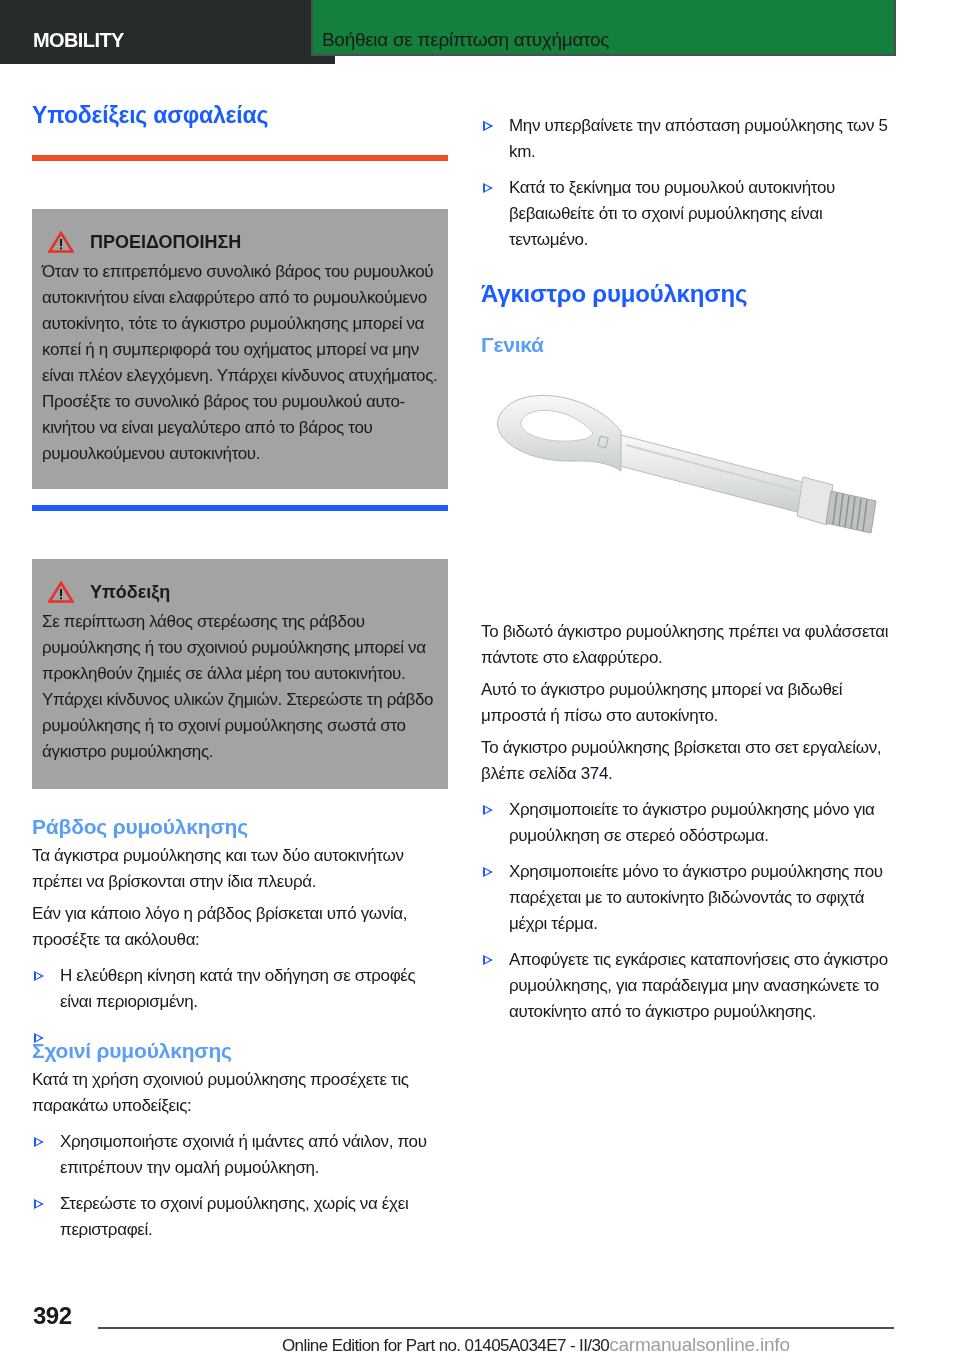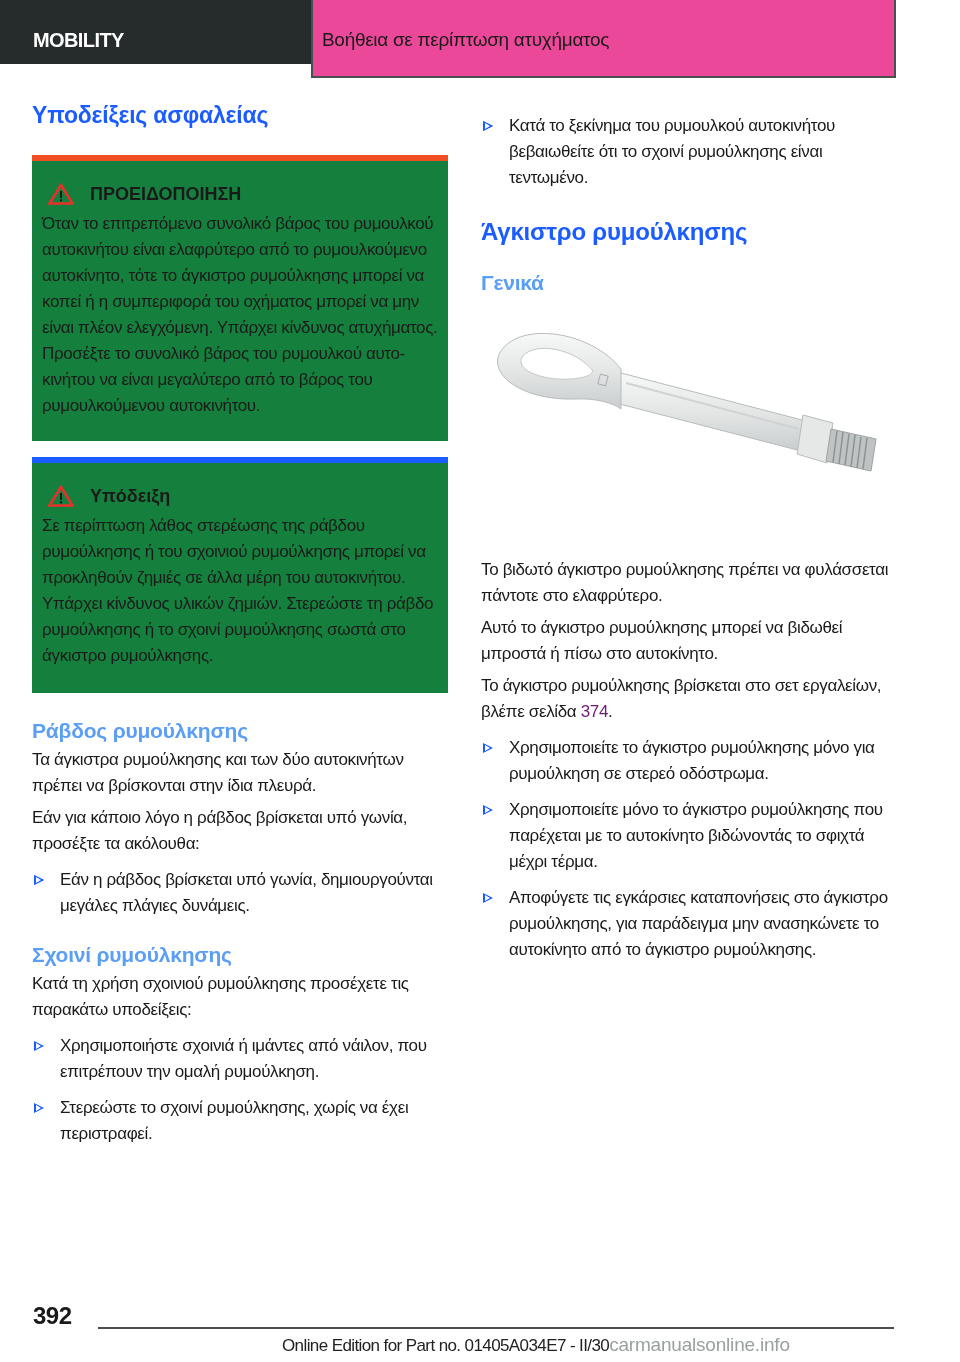--- a/index.html
+++ b/index.html
@@ -1,34 +1,34 @@
 <!DOCTYPE html>
 <html><head>
 <meta charset="utf-8">
 <style>
   * { box-sizing: border-box; margin: 0; padding: 0; }
   html, body { width: 960px; height: 1362px; background: #ffffff; overflow: hidden; }
   body { position: relative; font-family: "Liberation Sans", sans-serif; color: #1a1a1a; }
 
   .header-section { position: absolute; left: 0; top: 0; width: 335px; height: 64px; background: #262b2b; }
   .header-section span { position: absolute; left: 33px; top: 29px; color: #ffffff; font-size: 20px; font-weight: bold; letter-spacing: -0.6px; }
-  .header-title { position: absolute; left: 311px; top: 0; width: 585px; height: 78px; border: 2px solid #4a5050; border-top: none; background: #ec4899; text-align: right; }
+  .header-title { position: absolute; left: 311px; top: 0; width: 585px; height: 56px; border: 2px solid #4a5050; border-top: none; background: #15803d; text-align: right; }
   .header-title span { position: absolute; left: 9px; top: 29px; font-size: 19px; color: #1a1a1a; letter-spacing: -0.3px; }
 
   .col { position: absolute; top: 90px; width: 416px; }
   .col-left { left: 32px; }
   .col-right { left: 481px; }
 
   .h2 { font-size: 23px; font-weight: bold; color: #1a5cff; letter-spacing: -0.2px; line-height: 30px; }
   .h3 { font-size: 21px; font-weight: bold; color: #5a9ef5; letter-spacing: -0.2px; line-height: 28px; }
   .p { font-size: 17px; line-height: 26px; color: #1a1a1a; letter-spacing: -0.35px; }
   .p + .p { margin-top: 6px; }
-  .link { color: #701a75; }
+  .link { color: #0f172a; }
 
-  .notice { background: #15803d; padding: 20px 10px 22px 10px; }
+  .notice { background: #a3a3a3; padding: 20px 10px 22px 10px; margin-top: 48px; }
   .notice-bar { height: 6px; }
   .notice-bar.warn { background: #f04e23; }
   .notice-bar.info { background: #1a5cff; }
   .notice-head { display: flex; align-items: center; font-size: 18px; font-weight: bold; margin-bottom: 4px; height: 26px; }
   .notice-head .tri { width: 26px; height: 22px; margin-left: 6px; margin-right: 16px; }
 
   ul.bullets { list-style: none; margin-top: 10px; }
   ul.bullets li { position: relative; padding-left: 28px; font-size: 17px; line-height: 26px; letter-spacing: -0.35px; }
   ul.bullets li + li { margin-top: 10px; }
   ul.bullets li .arrow { position: absolute; left: 2px; top: 8px; width: 0; height: 0; border-top: 5.5px solid transparent; border-bottom: 5.5px solid transparent; border-left: 10px solid #1a5cff; }
@@ -79,35 +79,36 @@
         <span>Υπόδειξη</span>
       </div>
       <div class="p">Σε περίπτωση λάθος στερέωσης της ράβδου ρυμούλκησης ή του σχοινιού ρυμούλκησης μπορεί να προκληθούν ζημιές σε άλλα μέρη του αυτοκινήτου. Υπάρχει κίνδυνος υλικών ζη­μιών. Στερεώστε τη ράβδο ρυμούλκησης ή το σχοινί ρυμούλκησης σωστά στο άγκιστρο ρυ­μούλκησης.</div>
     </div>
   </div>
 
   <div class="h3" style="margin-top:24px;">Ράβδος ρυμούλκησης</div>
   <div class="p" style="margin-top:2px;">Τα άγκιστρα ρυμούλκησης και των δύο αυτοκι­νήτων πρέπει να βρίσκονται στην ίδια πλευρά.</div>
   <div class="p">Εάν για κάποιο λόγο η ράβδος βρίσκεται υπό γω­νία, προσέξτε τα ακόλουθα:</div>
   <ul class="bullets">
+    <li><span class="arrow"></span><span>Η ελεύθερη κίνηση κατά την οδήγηση σε στροφές είναι περιορισμένη.</span></li>
     <li><span class="arrow"></span></li>
-    <li><span class="arrow"></span><span>Εάν η ράβδος βρίσκεται υπό γωνία, δημιουρ­γούνται μεγάλες πλάγιες δυνάμεις.</span></li>
   </ul>
 
   <div class="h3" style="margin-top:22px;">Σχοινί ρυμούλκησης</div>
   <div class="p" style="margin-top:2px;">Κατά τη χρήση σχοινιού ρυμούλκησης προσέχετε τις παρακάτω υποδείξεις:</div>
   <ul class="bullets">
     <li><span class="arrow"></span><span>Χρησιμοποιήστε σχοινιά ή ιμάντες από νάιλον, που επιτρέπουν την ομαλή ρυμούλκηση.</span></li>
     <li><span class="arrow"></span><span>Στερεώστε το σχοινί ρυμούλκησης, χωρίς να έχει περιστραφεί.</span></li>
   </ul>
 </div>
 
 <div class="col col-right" style="top:103px;">
   <ul class="bullets" style="margin-top:0;">
     <li><span class="arrow"></span></li>
+    <li><span class="arrow"></span><span>Μην υπερβαίνετε την απόσταση ρυμούλκη­σης των 5 km.</span></li>
     <li><span class="arrow"></span><span>Κατά το ξεκίνημα του ρυμουλκού αυτοκινή­του βεβαιωθείτε ότι το σχοινί ρυμούλκησης είναι τεντωμένο.</span></li>
   </ul>
 
   <div class="h2" style="margin-top:26px; font-size:24px;">Άγκιστρο ρυμούλκησης</div>
   <div class="h3" style="margin-top:22px;">Γενικά</div>
 
   <div style="margin-top:14px; height:240px; position:relative;">
     <svg width="416" height="240" viewBox="0 0 416 240">
       <defs>
         <linearGradient id="metal" x1="0" y1="0" x2="0" y2="1">

